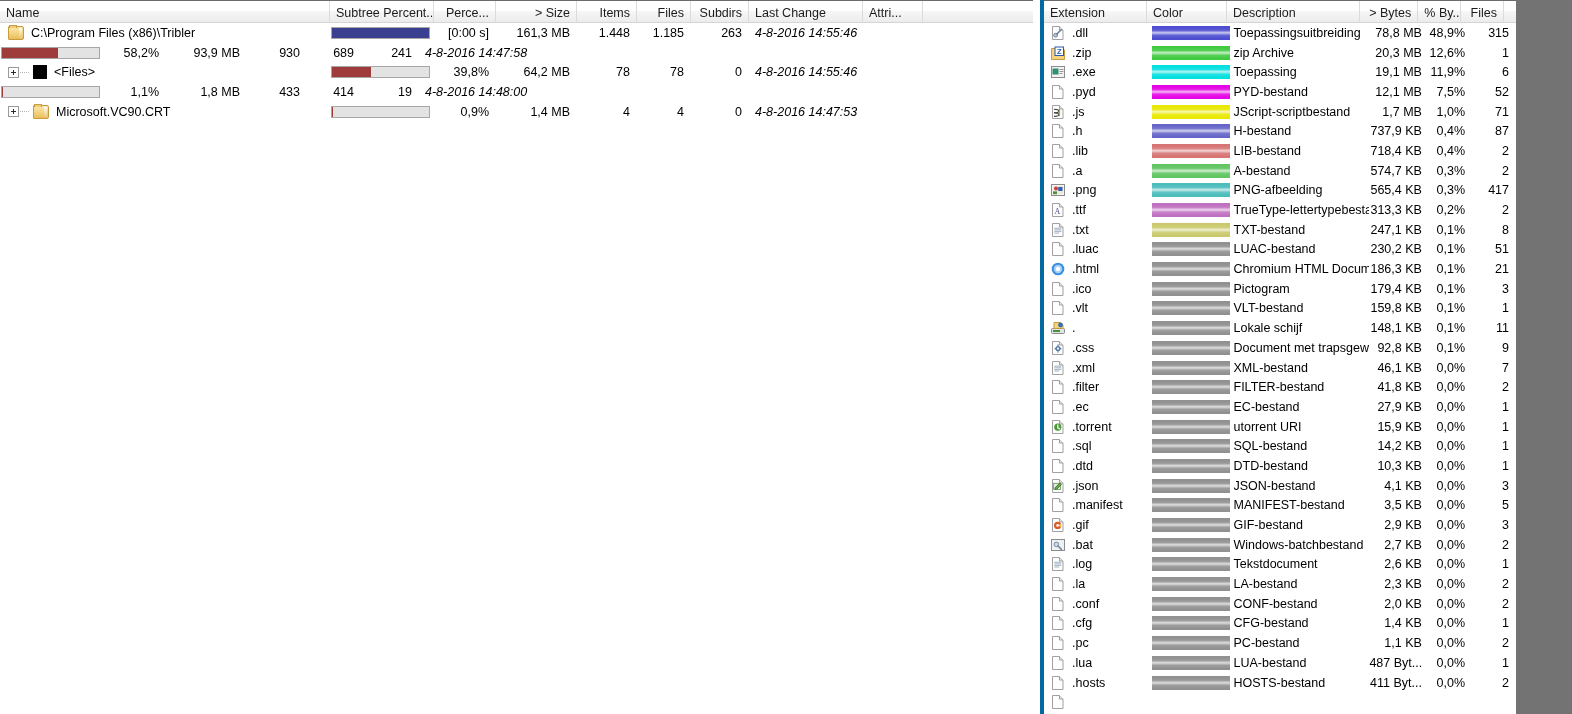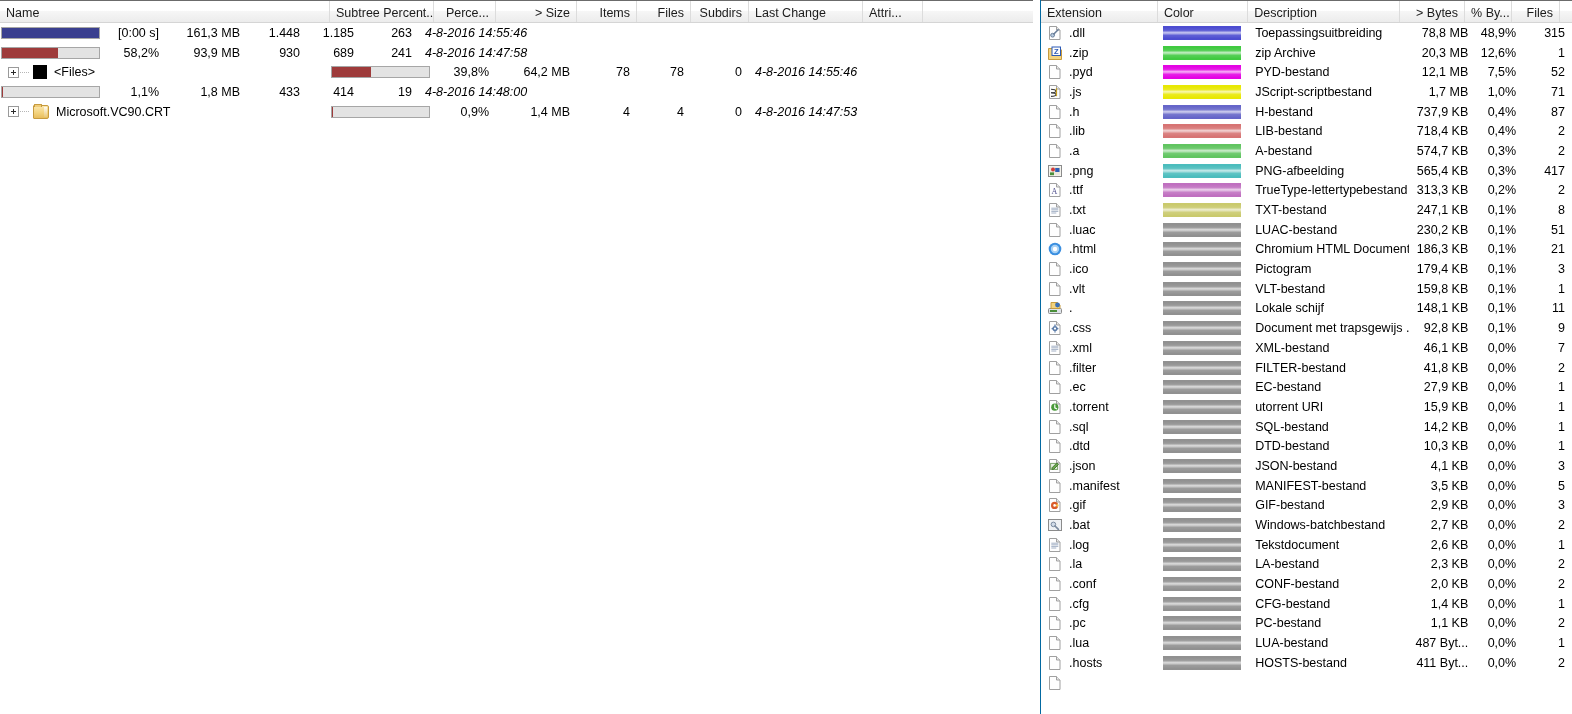--- a/index.html
+++ b/index.html
@@ -20,21 +20,21 @@
   
   .panel {
     position: relative;
     height: 714px;
     background: #ffffff;
     overflow: hidden;
     box-sizing: border-box;
   }
   .panel-left  { width: 1033px; }
   .splitter    { width: 7px; background: #ffffff; height: 714px; }
-  .panel-right { width: 532px; border-left: 1px solid #0369a1; }
+  .panel-right { width: 476px; border-left: 4px solid #0369a1; }
 
   .hdr {
     display: flex;
     height: 23px;
     box-sizing: border-box;
     border-top: 1px solid #6b6b6b;
     border-bottom: 1px solid #d5d5d5;
     background: linear-gradient(to bottom,#ffffff 0%,#ffffff 45%,#f6f6f6 50%,#ececec 100%);
     font-size: 12.5px;
     color: #1b1b1b;
@@ -167,20 +167,25 @@
         <div class="hcell r" style="width:81px">&gt; Size</div>
         <div class="hcell r" style="width:60px">Items</div>
         <div class="hcell r" style="width:54px">Files</div>
         <div class="hcell r" style="width:58px">Subdirs</div>
         <div class="hcell " style="width:114px">Last Change</div>
         <div class="hcell " style="width:60px">Attri...</div>
         <div class="hcell last" style="flex:1 1 auto"></div>
       </div>
     <div class="rows" id="tree-rows">
         <div class="row">
+          <div class="cell c-name">
+            <span class="indent-root"></span>
+            <span class="ficon folder"></span>
+            <span class="nm">C:\Program Files (x86)\Tribler</span>
+          </div>
           <div class="cell c-subtree">
             <span class="bar full">
               <i style="width:100%"></i>
             </span>
           </div>
           <div class="cell c-perc r">[0:00 s]</div>
           <div class="cell c-size r">161,3 MB</div>
           <div class="cell c-items r">1.448</div>
           <div class="cell c-files r">1.185</div>
           <div class="cell c-subdirs r">263</div>
@@ -318,20 +323,42 @@
           <div class="cell e-desc">zip Archive</div>
           <div class="cell e-bytes r">20,3 MB</div>
           <div class="cell e-pct r">12,6%</div>
           <div class="cell e-files r">1</div>
           <div class="cell e-tail"></div>
         </div>
         <div class="row">
           <div class="cell e-ext">
             <span class="ico">
               <svg width="16" height="16" viewBox="0 0 16 16">
+                <rect x="1.5" y="2.5" width="13" height="11" fill="#f2f2f2" stroke="#8b8b8b"></rect>
+                <rect x="2.5" y="4.5" width="6" height="6" fill="#2f8f6f"></rect>
+                <g stroke="#9a9a9a" stroke-width="1">
+                  <path d="M9.5 5.5h4M9.5 7.5h4M9.5 9.5h3"></path>
+                </g>
+              </svg>
+            </span>
+            <span class="ext-label">.exe</span>
+          </div>
+          <div class="cell e-color">
+            <span class="swatch" style="background-image:linear-gradient(to bottom, rgba(255,255,255,0) 0%, rgba(255,255,255,0.10) 28%, rgba(255,255,255,0.70) 48%, rgba(255,255,255,0.12) 70%, rgba(255,255,255,0) 100%);background-color:#00dede;"></span>
+          </div>
+          <div class="cell e-desc">Toepassing</div>
+          <div class="cell e-bytes r">19,1 MB</div>
+          <div class="cell e-pct r">11,9%</div>
+          <div class="cell e-files r">6</div>
+          <div class="cell e-tail"></div>
+        </div>
+        <div class="row">
+          <div class="cell e-ext">
+            <span class="ico">
+              <svg width="16" height="16" viewBox="0 0 16 16">
                 <path d="M2.5 1.5h7l3.5 3.5v9.5h-10.5z" fill="#fefefe" stroke="#a0a0a0"></path>
                 <path d="M9.5 1.5v3.5h3.5" fill="#e8e8e8" stroke="#a0a0a0"></path>
               </svg>
             </span>
             <span class="ext-label">.pyd</span>
           </div>
           <div class="cell e-color">
             <span class="swatch" style="background-image:linear-gradient(to bottom, rgba(255,255,255,0) 0%, rgba(255,255,255,0.10) 28%, rgba(255,255,255,0.70) 48%, rgba(255,255,255,0.12) 70%, rgba(255,255,255,0) 100%);background-color:#e400e4;"></span>
           </div>
           <div class="cell e-desc">PYD-bestand</div>

